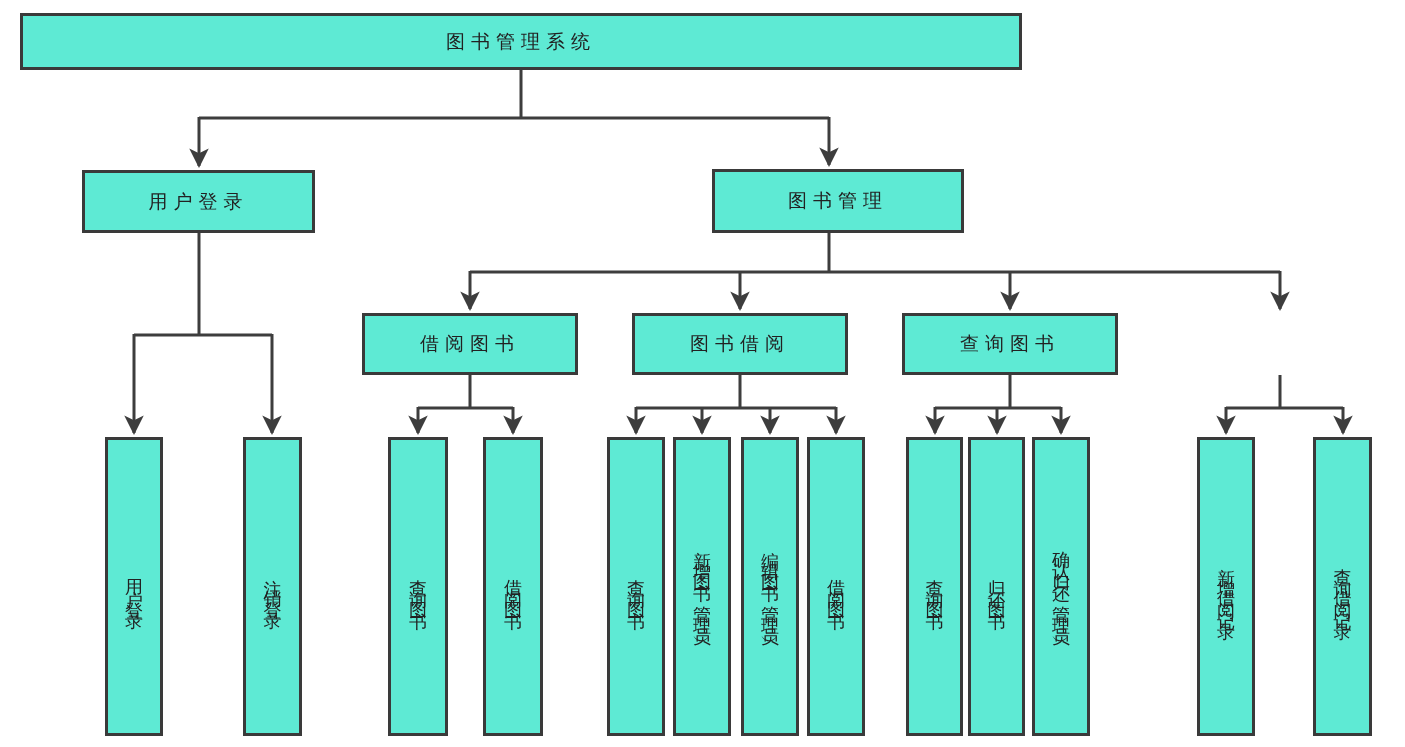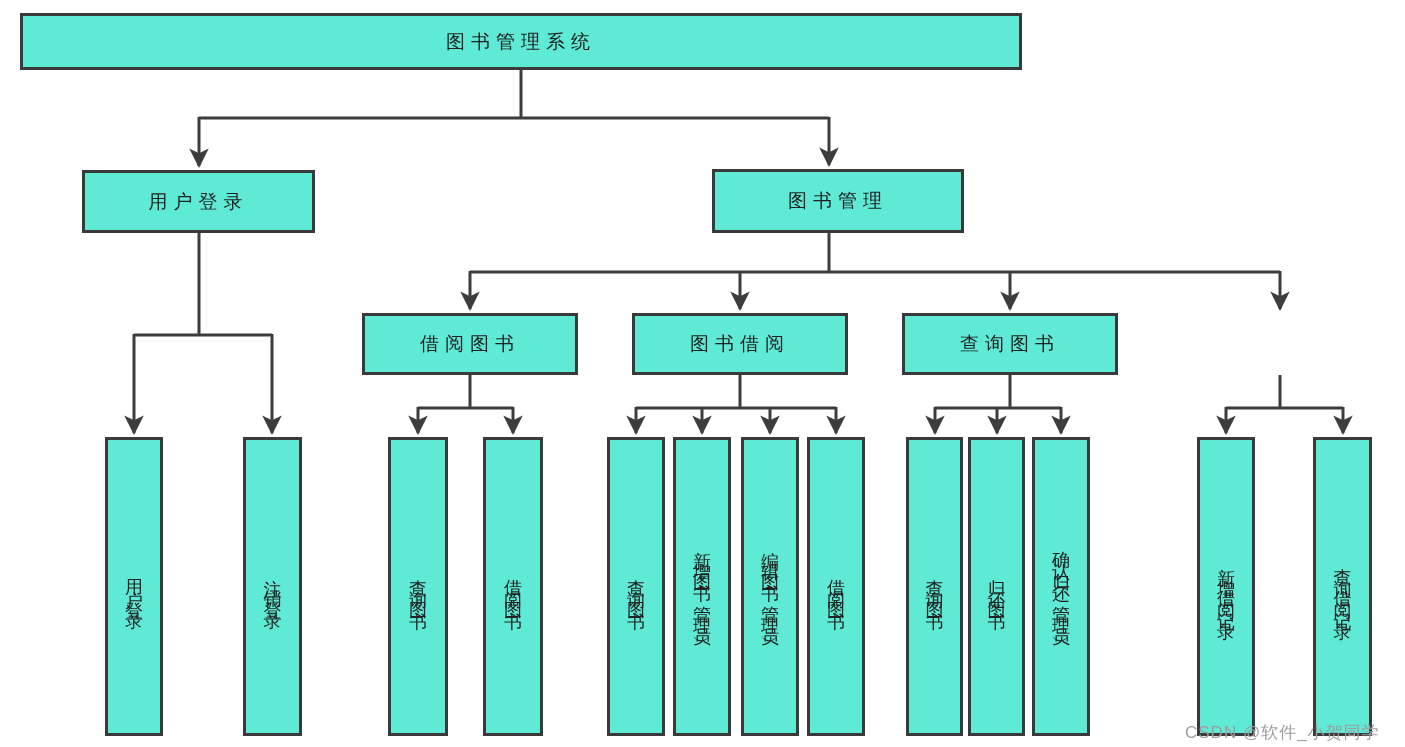--- a/index.html
+++ b/index.html
@@ -162,15 +162,14 @@
     <span class="vtext">确认归还（管理员）</span>
   </div>
 
   <div class="node leaf" style="left:1197px;top:437px;width:58px;height:299px;">
     <span class="vtext">新增借阅记录</span>
   </div>
   <div class="node leaf" style="left:1313px;top:437px;width:59px;height:299px;">
     <span class="vtext">查询借阅记录</span>
   </div>
 
-  <div class="watermark">CSDN @软件_小贺同学</div>
 
 </div>
 
 </body></html>

